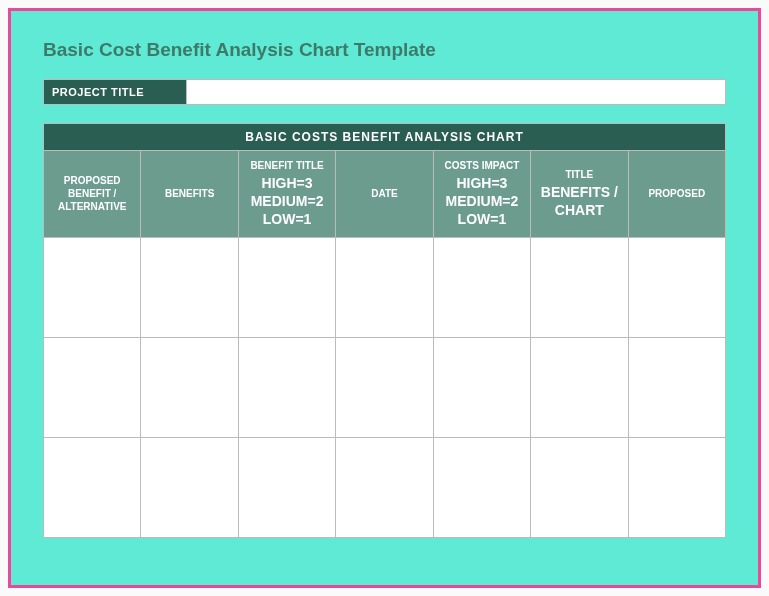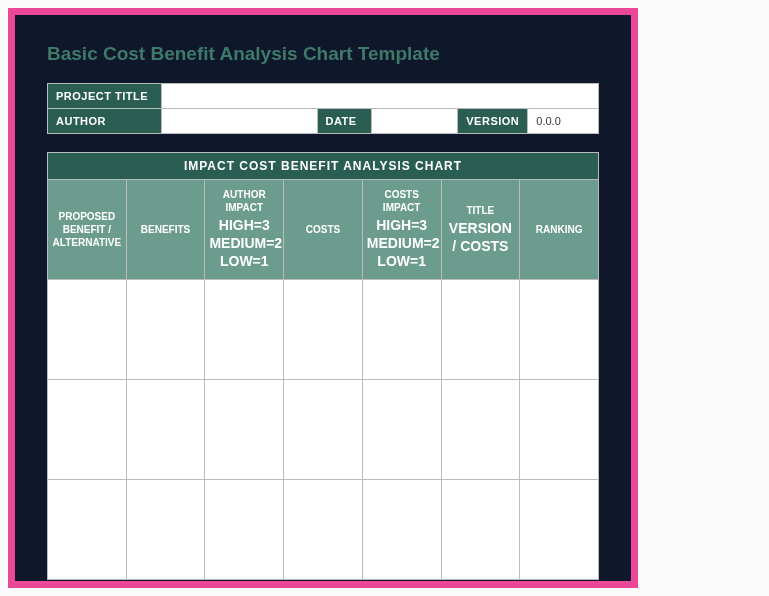--- a/index.html
+++ b/index.html
@@ -2,24 +2,24 @@
 <html><head>
   <meta charset="utf-8">
   <style>
     * { box-sizing: border-box; margin: 0; padding: 0; }
     body {
       font-family: Arial, Helvetica, sans-serif;
       background: #fafafa;
       padding: 8px;
     }
     .page {
-      width: 630px;
+      width: 753px;
       height: 580px;
-      background: #0f172a;
-      border: 7px solid #ec4899;
+      background: #5eead4;
+      border: 3px solid #ec4899;
       padding: 28px 32px;
     }
     .title {
       color: #3e7a6a;
       font-weight: bold;
       font-size: 19px;
       margin-bottom: 18px;
     }
     .meta-table {
       width: 100%;
@@ -95,53 +95,45 @@
 
 <div class="page">
   <div class="title">Basic Cost Benefit Analysis Chart Template</div>
 
   <table class="meta-table">
     <tbody>
         <tr>
       <td class="meta-label" style="width:21%">PROJECT TITLE</td>
       <td class="meta-value" colspan="5"></td>
     </tr>
-    <tr>
-      <td class="meta-label" style="width:21%">AUTHOR</td>
-      <td class="meta-value" style="width:29%"></td>
-      <td class="meta-label" style="width:10%">DATE</td>
-      <td class="meta-value" style="width:16%"></td>
-      <td class="meta-label" style="width:11%">VERSION</td>
-      <td class="meta-value" style="width:13%">0.0.0</td>
-    </tr>
   </tbody>
     </table>
 
   <table class="chart-table">
     <tbody>
         <tr class="chart-title-row">
-      <td colspan="7">IMPACT COST BENEFIT ANALYSIS CHART</td>
+      <td colspan="7">BASIC COSTS BENEFIT ANALYSIS CHART</td>
     </tr>
     <tr class="chart-header-row">
       <td class="col-action">PROPOSED BENEFIT / ALTERNATIVE</td>
       <td class="col-benefits">BENEFITS</td>
       <td class="col-bimpact">
-        <span>AUTHOR IMPACT</span>
+        <span>BENEFIT TITLE</span>
         <span class="subtext">HIGH=3<br>MEDIUM=2<br>LOW=1</span>
       </td>
-      <td class="col-costs">COSTS</td>
+      <td class="col-costs">DATE</td>
       <td class="col-cimpact">
         <span>COSTS IMPACT</span>
         <span class="subtext">HIGH=3<br>MEDIUM=2<br>LOW=1</span>
       </td>
       <td class="col-ratio">
         <span>TITLE</span>
-        <span class="subtext">VERSION / COSTS</span>
+        <span class="subtext">BENEFITS / CHART</span>
       </td>
-      <td class="col-ranking">RANKING</td>
+      <td class="col-ranking">PROPOSED</td>
     </tr>
     <tr class="chart-data-row">
       <td></td>
       <td></td>
       <td></td>
       <td></td>
       <td></td>
       <td></td>
       <td></td>
     </tr>

